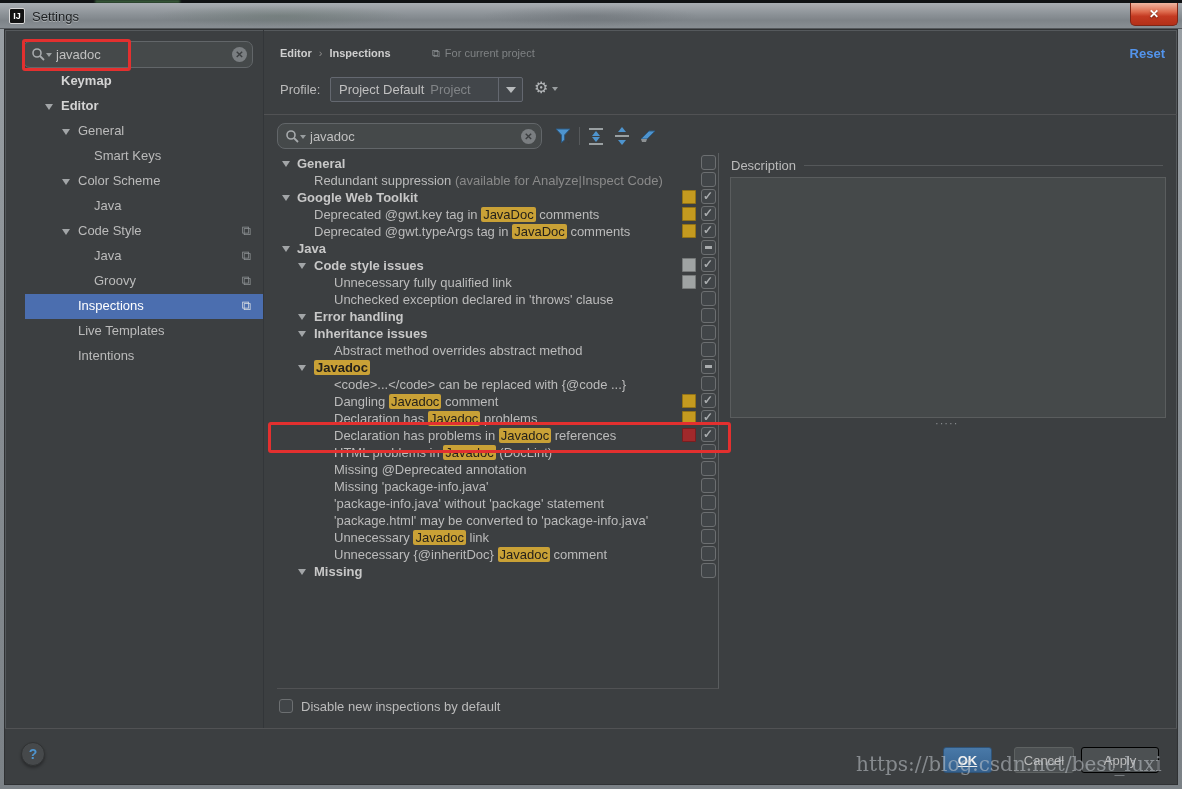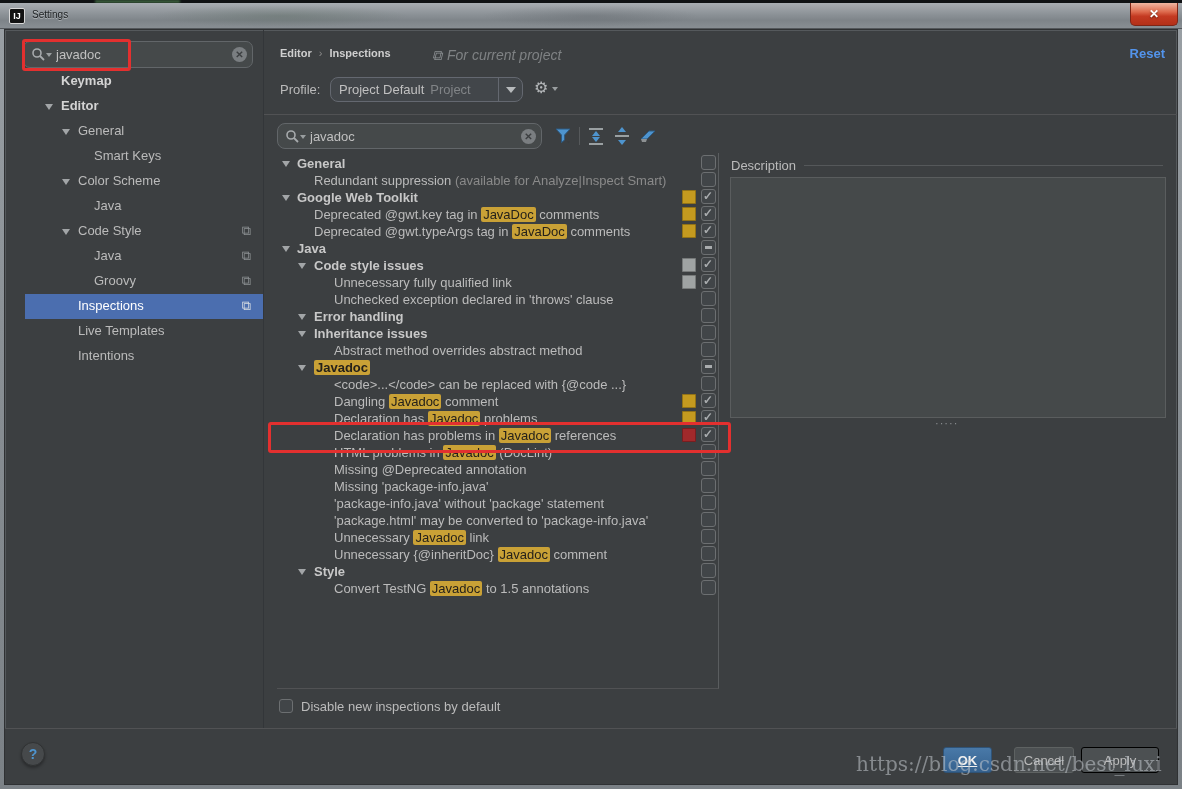--- a/index.html
+++ b/index.html
@@ -15,21 +15,21 @@
   .titlebar { position:absolute; left:0; top:3px; width:1182px; height:26px;
               background:linear-gradient(180deg,#a8adb2 0%,#8f959a 40%,#7e8489 70%,#888e93 100%);
               border-bottom:1px solid #53575b; }
   .titlebar .glass1 { position:absolute; left:150px; top:2px; width:260px; height:22px;
               background:radial-gradient(ellipse at center, rgba(70,90,75,.28), transparent 70%); }
   .titlebar .glass2 { position:absolute; left:480px; top:2px; width:220px; height:22px;
               background:radial-gradient(ellipse at center, rgba(60,65,70,.22), transparent 70%); }
   .app-icon { position:absolute; left:9px; top:5px; width:16px; height:16px; background:#121212;
               border:1px solid #d8d8d8; border-radius:2px; color:#fff; font-size:9px; font-weight:bold;
               text-align:center; line-height:14px; }
-  .win-title { position:absolute; left:32px; top:6px; font-size:10px; color:#1d2022;
+  .win-title { position:absolute; left:32px; top:6px; font-size:13px; color:#1d2022;
                text-shadow:0 1px 0 rgba(255,255,255,.35); }
   .close-btn { position:absolute; right:4px; top:0; width:48px; height:23px;
                background:linear-gradient(180deg,#f0b6a2 0%,#dd6a4d 40%,#c43a22 60%,#b33018 100%);
                border:1px solid #7e2516; border-top:none; border-radius:0 0 5px 5px;
                color:#fff; font-size:12px; font-weight:bold; text-align:center; line-height:22px;
                text-shadow:0 1px 2px rgba(0,0,0,.5); cursor:pointer; }
 
   
   .content { position:absolute; left:4px; right:4px; top:29px; bottom:4px; background:#3c3f41;
              border:1px solid #2f3133; box-shadow:inset 0 0 0 1px #55595c; }
@@ -56,26 +56,26 @@
          border-left:4px solid transparent; border-right:4px solid transparent; border-top:6px solid #a2a5a7; }
   .copy { position:absolute; right:12px; top:4px; font-size:13px; color:#8c9093; }
   .s-item.sel .copy { color:#d5dbe2; }
   .side-divider { position:absolute; left:258px; top:0; width:1px; height:698px; background:#333639; }
 
   
   .main { position:absolute; left:259px; top:0; right:0; height:698px; }
   .breadcrumb { position:absolute; left:16px; top:17px; font-size:11px; color:#bbbbbb; }
   .breadcrumb .b { font-weight:bold; color:#cfcfcf; }
   .breadcrumb .sep { color:#8a8a8a; padding:0 7px; }
-  .ctx-note { position:absolute; left:168px; top:17px; font-size:14px; color:#7f8284;font-style:italic; }
+  .ctx-note { position:absolute; left:168px; top:17px; font-size:11px; color:#7f8284; }
   .ctx-note .copy2 { color:#8c9093; margin-right:5px; }
   .reset-link { position:absolute; right:12px; top:16px; font-size:13px; font-weight:bold; color:#5394ec; cursor:pointer; }
   .profile-label { position:absolute; left:16px; top:52px; font-size:13px; color:#bbbbbb; }
   .combo { position:absolute; left:66px; top:47px; width:193px; height:25px; background:#42464a;
-           border:1px solid #646870; border-radius:8px; cursor:pointer; }
+           border:1px solid #646870; border-radius:2px; cursor:pointer; }
   .combo-val { position:absolute; left:8px; top:4px; font-size:13px; color:#c0c0c0; white-space:nowrap; }
   .combo-scope { color:#818487; margin-left:6px; }
   .combo-arrow { position:absolute; right:0; top:0; width:24px; height:23px; border-left:1px solid #646870; }
   .combo-arrow:after { content:""; position:absolute; left:7px; top:9px; width:0; height:0;
            border-left:5px solid transparent; border-right:5px solid transparent; border-top:6px solid #b7babc; }
   .gear { position:absolute; left:270px; top:48px; font-size:16px; color:#b2b5b7; cursor:pointer; }
   .gear-arrow { position:absolute; left:288px; top:57px; width:0; height:0;
            border-left:3px solid transparent; border-right:3px solid transparent; border-top:4px solid #9a9ea0; }
   .main-sep { position:absolute; left:0; right:0; top:84px; height:1px; background:#515254; }
 
@@ -265,21 +265,21 @@
       </div>
 
       <div class="tree-panel">
         <div id="tree-rows">
             <div class="trow">
               <span class="tri" style="left: 5px;"></span>
               <span class="tlabel b" style="left: 20px;"><span>General</span></span>
               <span class="cb off"></span>
             </div>
             <div class="trow">
-              <span class="tlabel" style="left: 37px;"><span>Redundant suppression </span><span class="dim">(available for Analyze|Inspect Smart)</span></span>
+              <span class="tlabel" style="left: 37px;"><span>Redundant suppression </span><span class="dim">(available for Analyze|Inspect Code)</span></span>
               <span class="cb off"></span>
             </div>
             <div class="trow">
               <span class="tri" style="left: 5px;"></span>
               <span class="tlabel b" style="left: 20px;"><span>Google Web Toolkit</span></span>
               <span class="sev" style="background: rgb(196, 154, 31);"></span>
               <span class="cb on"></span>
             </div>
             <div class="trow">
               <span class="tlabel" style="left: 37px;"><span>Deprecated @gwt.key tag in </span><span class="hl">JavaDoc</span><span> comments</span></span>
@@ -372,25 +372,21 @@
             <div class="trow">
               <span class="tlabel" style="left: 57px;"><span>Unnecessary </span><span class="hl">Javadoc</span><span> link</span></span>
               <span class="cb off"></span>
             </div>
             <div class="trow">
               <span class="tlabel" style="left: 57px;"><span>Unnecessary {@inheritDoc} </span><span class="hl">Javadoc</span><span> comment</span></span>
               <span class="cb off"></span>
             </div>
             <div class="trow">
               <span class="tri" style="left: 21px;"></span>
-              <span class="tlabel b" style="left: 37px;"><span>Style</span></span>
-              <span class="cb off"></span>
-            </div>
-            <div class="trow">
-              <span class="tlabel" style="left: 57px;"><span>Convert TestNG </span><span class="hl">Javadoc</span><span> to 1.5 annotations</span></span>
+              <span class="tlabel b" style="left: 37px;"><span>Missing</span></span>
               <span class="cb off"></span>
             </div>
           </div>
       </div>
       <div class="annot annot2"></div>
 
       <div class="desc-head">
         <span class="desc-label">Description</span>
         <div class="desc-line"></div>
       </div>

